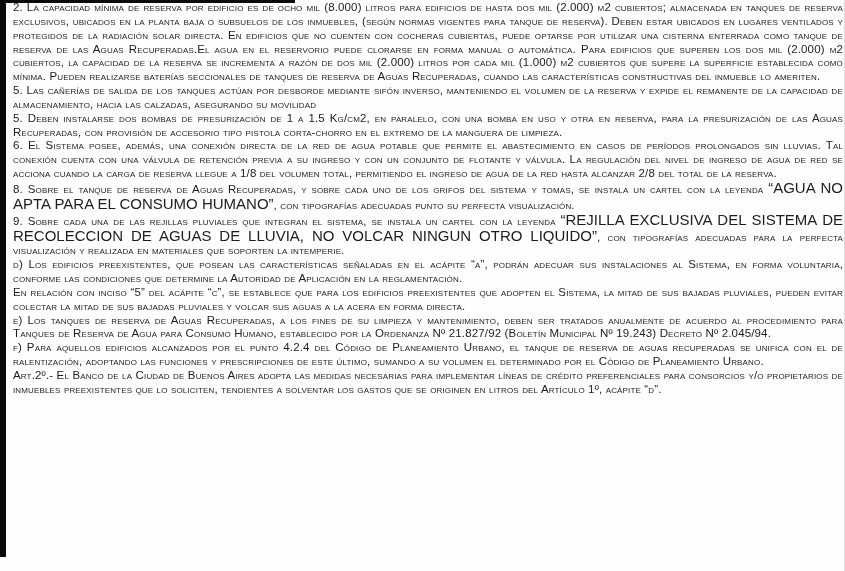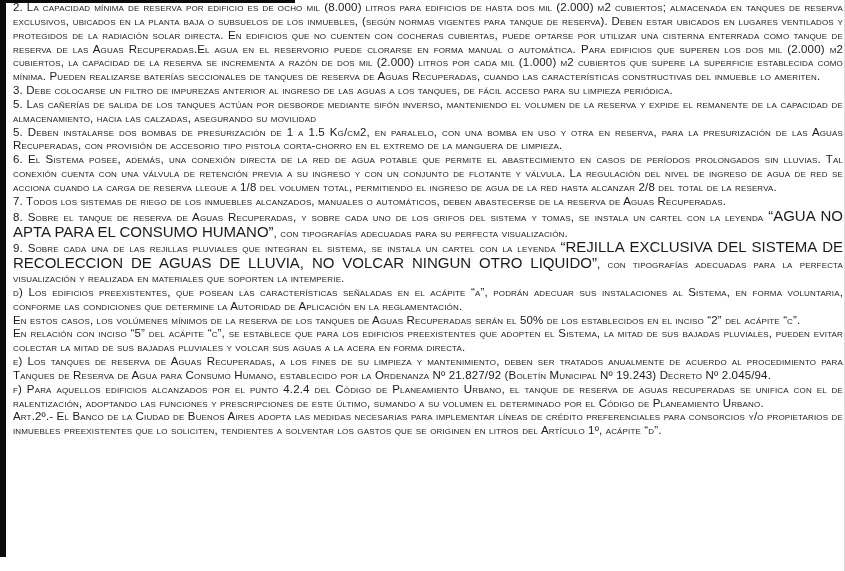--- a/index.html
+++ b/index.html
@@ -63,27 +63,24 @@
 </style>
 </head>
 <body>
 
 <div class="page">
   <div class="left-rule"></div>
   <div class="top-rule"></div>
   <div class="right-edge"></div>
   <div class="textcol">
       <p class="para"><span class="seg-normal">2. La capacidad mínima de reserva por edificio es de ocho mil (8.000) litros para edificios de hasta dos mil (2.000) m2 cubiertos; almacenada en tanques de reserva exclusivos, ubicados en la planta baja o subsuelos de los inmuebles, (según normas vigentes para tanque de reserva). Deben estar ubicados en lugares ventilados y protegidos de la radiación solar directa. En edificios que no cuenten con cocheras cubiertas, puede optarse por utilizar una cisterna enterrada como tanque de reserva de las Aguas Recuperadas.El agua en el reservorio puede clorarse en forma manual o automática. Para edificios que superen los dos mil (2.000) m2 cubiertos, la capacidad de la reserva se incrementa a razón de dos mil (2.000) litros por cada mil (1.000) m2 cubiertos que supere la superficie establecida como mínima. Pueden realizarse baterías seccionales de tanques de reserva de Aguas Recuperadas, cuando las características constructivas del inmueble lo ameriten.</span></p>
-      <p class="para"><span class="seg-normal">3. Debe colocarse un filtro de impurezas anterior al ingreso de las aguas a los tanques, de fácil acceso para su limpieza periódica.</span></p>
       <p class="para"><span class="seg-normal">5. Las cañerías de salida de los tanques actúan por desborde mediante sifón inverso, manteniendo el volumen de la reserva y expide el remanente de la capacidad de almacenamiento, hacia las calzadas, asegurando su movilidad</span></p>
       <p class="para"><span class="seg-normal">5. Deben instalarse dos bombas de presurización de 1 a 1.5 Kg/cm2, en paralelo, con una bomba en uso y otra en reserva, para la presurización de las Aguas Recuperadas, con provisión de accesorio tipo pistola corta-chorro en el extremo de la manguera de limpieza.</span></p>
       <p class="para"><span class="seg-normal">6. El Sistema posee, además, una conexión directa de la red de agua potable que permite el abastecimiento en casos de períodos prolongados sin lluvias. Tal conexión cuenta con una válvula de retención previa a su ingreso y con un conjunto de flotante y válvula. La regulación del nivel de ingreso de agua de red se acciona cuando la carga de reserva llegue a 1/8 del volumen total, permitiendo el ingreso de agua de la red hasta alcanzar 2/8 del total de la reserva.</span></p>
-      <p class="para"><span class="seg-normal">7. Todos los sistemas de riego de los inmuebles alcanzados, manuales o automáticos, deben abastecerse de la reserva de Aguas Recuperadas.</span></p>
-      <p class="para"><span class="seg-normal">8. Sobre el tanque de reserva de Aguas Recuperadas, y sobre cada uno de los grifos del sistema y tomas, se instala un cartel con la leyenda </span><span class="seg-big">“AGUA NO APTA PARA EL CONSUMO HUMANO”</span><span class="seg-normal">, con tipografías adecuadas para su perfecta visualización.</span></p>
+      <p class="para"><span class="seg-normal">8. Sobre el tanque de reserva de Aguas Recuperadas, y sobre cada uno de los grifos del sistema y tomas, se instala un cartel con la leyenda </span><span class="seg-big">“AGUA NO APTA PARA EL CONSUMO HUMANO”</span><span class="seg-normal">, con tipografías adecuadas punto su perfecta visualización.</span></p>
       <p class="para"><span class="seg-normal">9. Sobre cada una de las rejillas pluviales que integran el sistema, se instala un cartel con la leyenda </span><span class="seg-big">“REJILLA EXCLUSIVA DEL SISTEMA DE RECOLECCION DE AGUAS DE LLUVIA, NO VOLCAR NINGUN OTRO LIQUIDO”</span><span class="seg-normal">, con tipografías adecuadas para la perfecta visualización y realizada en materiales que soporten la intemperie.</span></p>
       <p class="para"><span class="seg-normal">d) Los edificios preexistentes, que posean las características señaladas en el acápite “a”, podrán adecuar sus instalaciones al Sistema, en forma voluntaria, conforme las condiciones que determine la Autoridad de Aplicación en la reglamentación.</span></p>
-      <p class="para"><span class="seg-normal">En estos casos, los volúmenes mínimos de la reserva de los tanques de Aguas Recuperadas serán el 50% de los establecidos en el inciso “2” del acápite “c”.</span></p>
       <p class="para"><span class="seg-normal">En relación con inciso “5” del acápite “c”, se establece que para los edificios preexistentes que adopten el Sistema, la mitad de sus bajadas pluviales, pueden evitar colectar la mitad de sus bajadas pluviales y volcar sus aguas a la acera en forma directa.</span></p>
       <p class="para"><span class="seg-normal">e) Los tanques de reserva de Aguas Recuperadas, a los fines de su limpieza y mantenimiento, deben ser tratados anualmente de acuerdo al procedimiento para Tanques de Reserva de Agua para Consumo Humano, establecido por la Ordenanza Nº 21.827/92 (Boletín Municipal Nº 19.243) Decreto Nº 2.045/94.</span></p>
       <p class="para"><span class="seg-normal">f) Para aquellos edificios alcanzados por el punto 4.2.4 del Código de Planeamiento Urbano, el tanque de reserva de aguas recuperadas se unifica con el de ralentización, adoptando las funciones y prescripciones de este último, sumando a su volumen el determinado por el Código de Planeamiento Urbano.</span></p>
       <p class="para"><span class="seg-normal">Art.2º.- El Banco de la Ciudad de Buenos Aires adopta las medidas necesarias para implementar líneas de crédito preferenciales para consorcios y/o propietarios de inmuebles preexistentes que lo soliciten, tendientes a solventar los gastos que se originen en litros del Artículo 1º, acápite “d”.</span></p>
     </div>
 </div>
 
 </body></html>

